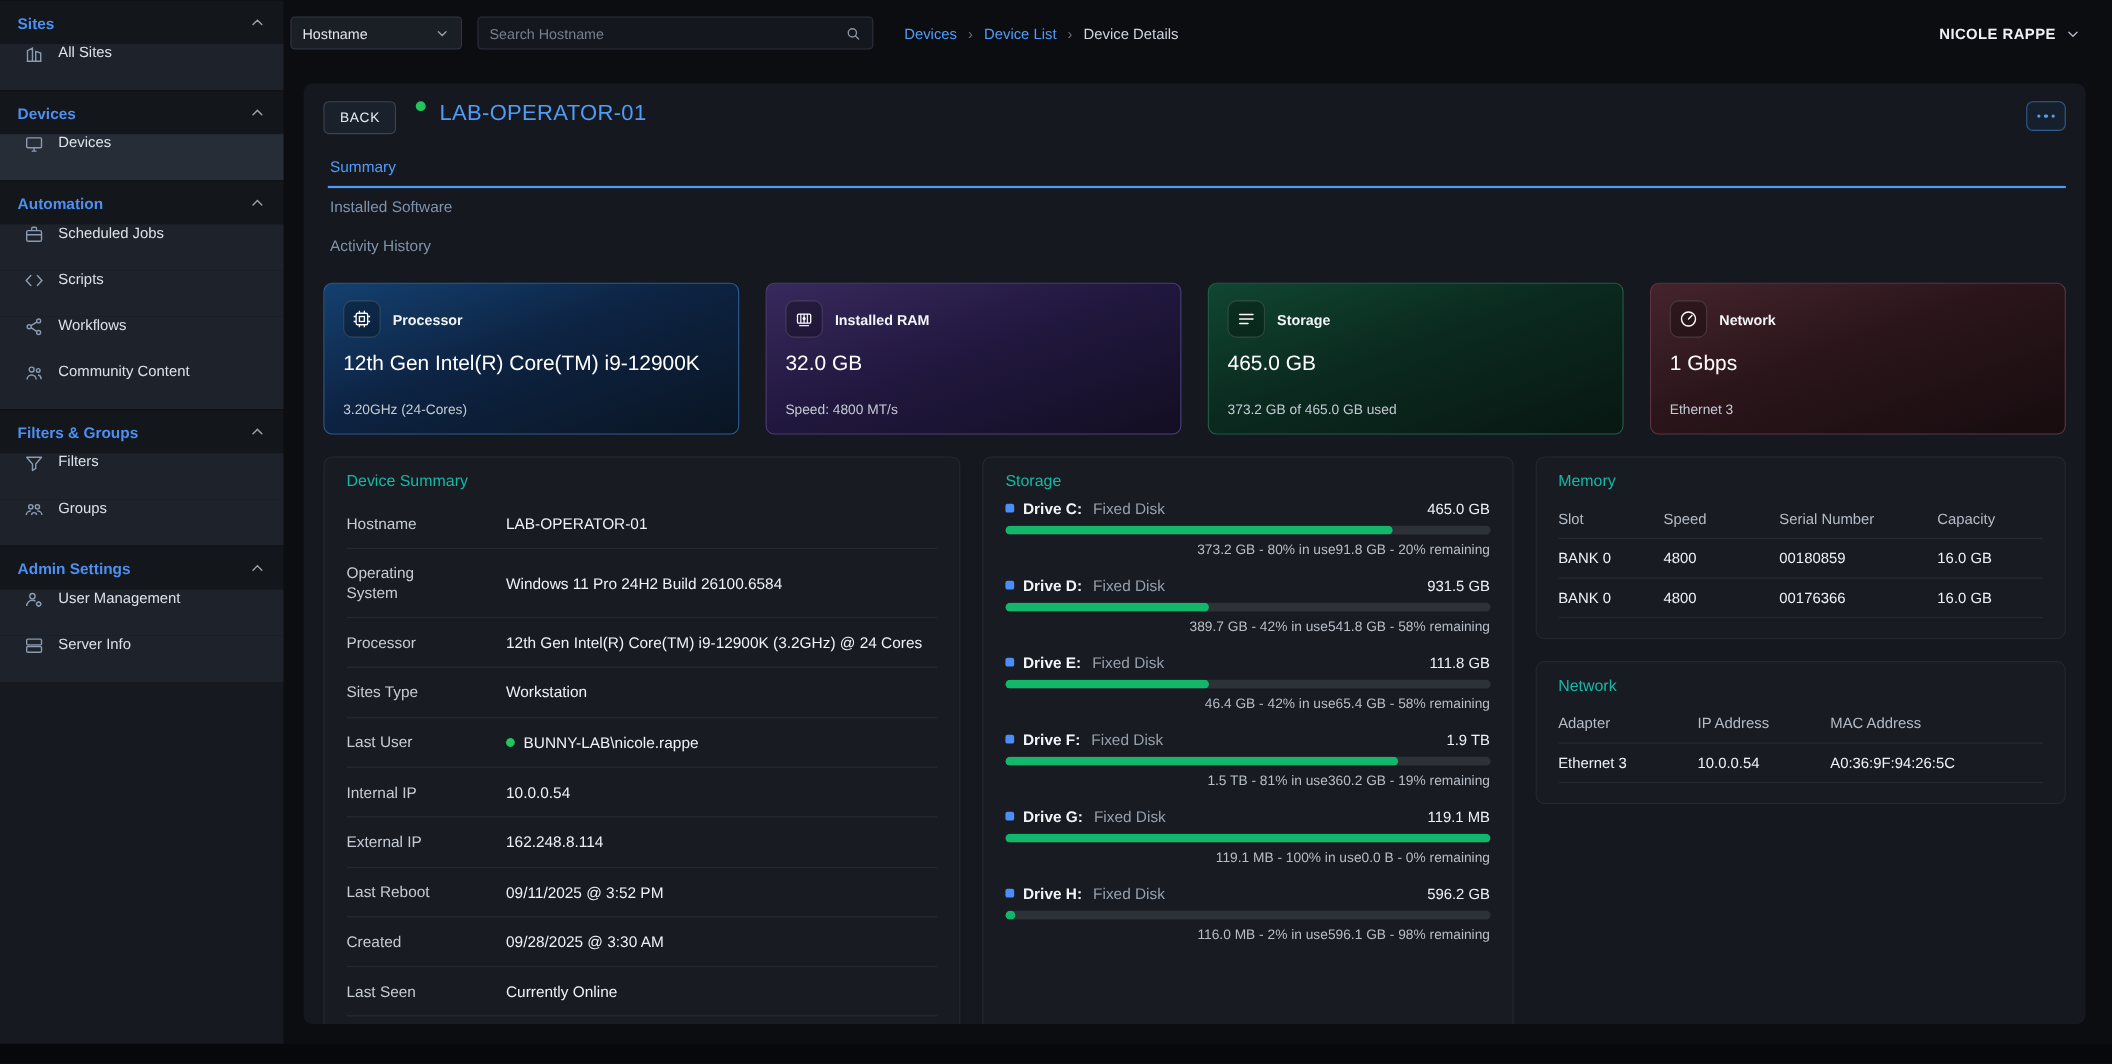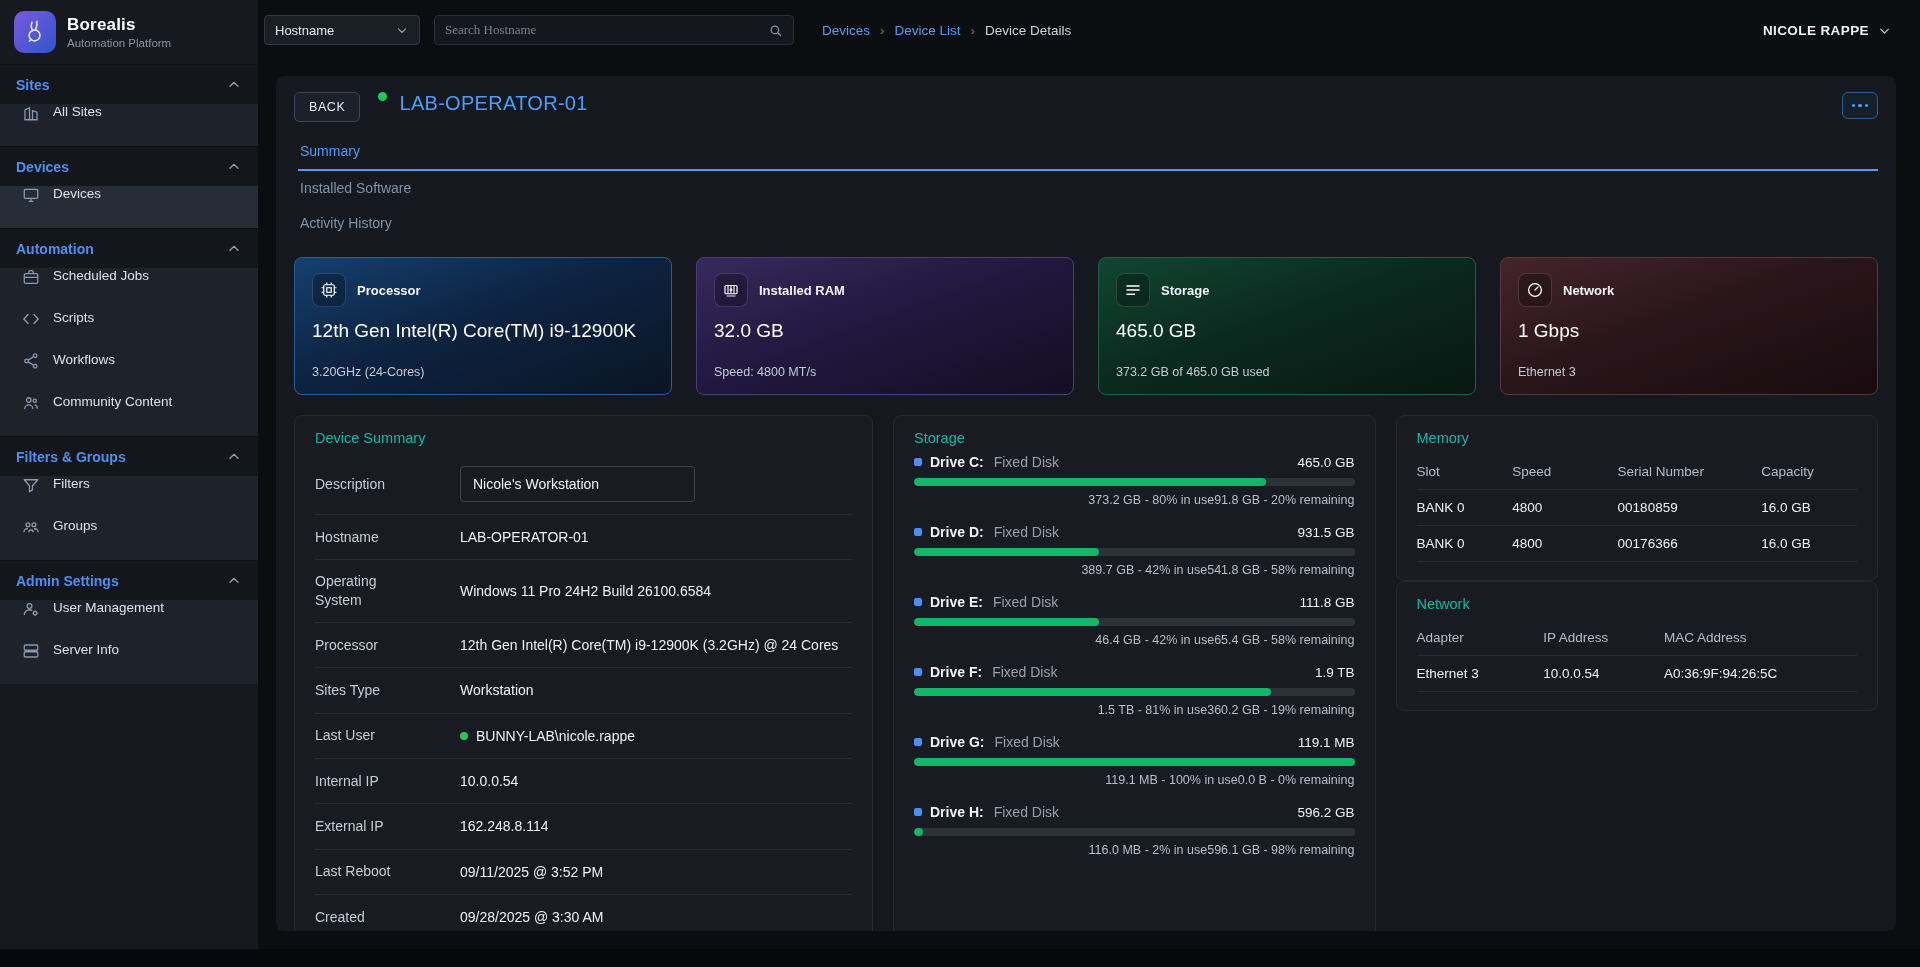--- a/index.html
+++ b/index.html
@@ -18,21 +18,21 @@
   .nav-header .chev{color:#97a0ac;}
   .nav-item{display:flex;align-items:flex-start;gap:13px;height:42px;padding:0 16px 0 22px;background:#1e222a;font-size:13.5px;color:#dce1e8;cursor:pointer;}
   .nav-item.active{background:#272d37;}
   .nicon{width:18px;height:18px;color:#8a9bb2;flex-shrink:0;}
 
   
   .main{flex:1;display:flex;flex-direction:column;background:#0b0d11;min-width:0;}
   .topbar{height:60px;display:flex;align-items:center;padding:0 28px 0 6px;flex-shrink:0;}
   .host-select{width:156px;height:30px;background:#1a1e25;border:1px solid #313844;border-radius:4px;display:flex;align-items:center;justify-content:space-between;padding:0 10px;font-size:13px;color:#e3e7ec;cursor:pointer;}
   .search-box{width:360px;height:30px;background:#14171d;border:1px solid #2a303a;border-radius:4px;display:flex;align-items:center;padding:0 10px;margin-left:14px;}
-  .search-box input{flex:1;background:transparent;border:none;outline:none;color:#dfe4ea;font-size:13px;font-family:Liberation Serif, serif;}
+  .search-box input{flex:1;background:transparent;border:none;outline:none;color:#dfe4ea;font-size:13px;font-family:Liberation Sans, sans-serif;}
   .search-box input::placeholder{color:#76808d;}
   .sicon{color:#8b95a2;}
   .breadcrumb{display:flex;align-items:center;gap:10px;margin-left:28px;font-size:13.5px;}
   .breadcrumb a{color:#4f9cf9;text-decoration:none;cursor:pointer;}
   .breadcrumb .sep{color:#6b7482;}
   .breadcrumb .current{color:#cdd4dd;}
   .tb-spacer{flex:1;}
   .user-menu{display:flex;align-items:center;gap:8px;font-size:13.5px;font-weight:bold;letter-spacing:.4px;color:#eef1f5;cursor:pointer;}
   .user-menu .chev{color:#aeb6c1;}
 
@@ -82,42 +82,28 @@
   .drive-type{font-size:14px;color:#96a0ac;margin-left:2px;}
   .drive-size{margin-left:auto;font-size:13.5px;color:#eef1f5;}
   .drive-bar{height:8px;background:#2d3138;border-radius:4px;margin-top:8px;overflow:hidden;}
   .drive-fill{height:100%;background:#12b76a;border-radius:4px;}
   .drive-stats{display:flex;justify-content:flex-end;margin-top:7px;font-size:12.5px;color:#b7bec8;}
 
   .tbl-row{display:grid;align-items:center;height:36px;border-bottom:1px solid #272b32;font-size:13.5px;color:#eef1f5;}
   .tbl-head{color:#b4bcc7;}
   .mem-grid{grid-template-columns:1fr 1.1fr 1.5fr 1fr;}
   .net-grid{grid-template-columns:1.05fr 1fr 1.6fr;}
-  .side-col{display:flex;flex-direction:column;align-self:start;}
+  .side-col{display:flex;flex-direction:column;gap:20px;align-self:start;}
 </style>
 </head>
 <body>
 
 <div class="app">
 
   <aside class="sidebar">
-    <div class="brand">
-      <div class="brand-logo">
-        <svg width="26" height="26" viewBox="0 0 24 24" fill="none" stroke="#eef" stroke-width="1.4" stroke-linecap="round">
-          <path d="M9.2 3c-1 2.6-.7 5.6.8 7.8"></path>
-          <path d="M13.6 2.2c.5 2.8 0 5.6-1.2 8"></path>
-          <circle cx="11.6" cy="15.2" r="5"></circle>
-          <path d="M8.4 18.8l-1.4 1.6"></path>
-        </svg>
-      </div>
-      <div class="brand-text">
-        <div class="brand-name">Borealis</div>
-        <div class="brand-sub">Automation Platform</div>
-      </div>
-    </div>
 
     <div class="nav-header">
       <span>Sites</span>
       <svg class="chev" width="16" height="16" viewBox="0 0 24 24" fill="none" stroke="currentColor" stroke-width="2" stroke-linecap="round">
           <path d="M6 14l6-6 6 6"></path>
         </svg>
     </div>
     <div class="nav-item">
       <svg class="nicon" viewBox="0 0 24 24" fill="none" stroke="currentColor" stroke-width="1.7">
           <path d="M3 21h18M4 21V8l6-3v16M14 21V9l6 2v10M7 9.5v.01M7 13v.01M7 16.5v.01"></path>
@@ -329,26 +315,20 @@
             <div class="stat-value">1 Gbps</div>
             <div class="stat-footer">Ethernet 3</div>
           </div>
         </div>
 
         <div class="lower">
 
           <div class="card">
             <div class="card-title">Device Summary</div>
             <div class="ds-row">
-              <div class="ds-label">Description</div>
-              <div class="ds-value">
-                <input class="desc-input" value="Nicole's Workstation" style="">
-              </div>
-            </div>
-            <div class="ds-row">
               <div class="ds-label">Hostname</div>
               <div class="ds-value text">LAB-OPERATOR-01</div>
             </div>
             <div class="ds-row">
               <div class="ds-label">Operating System</div>
               <div class="ds-value text">Windows 11 Pro 24H2 Build 26100.6584</div>
             </div>
             <div class="ds-row">
               <div class="ds-label">Processor</div>
               <div class="ds-value text">12th Gen Intel(R) Core(TM) i9-12900K (3.2GHz) @ 24 Cores</div>

